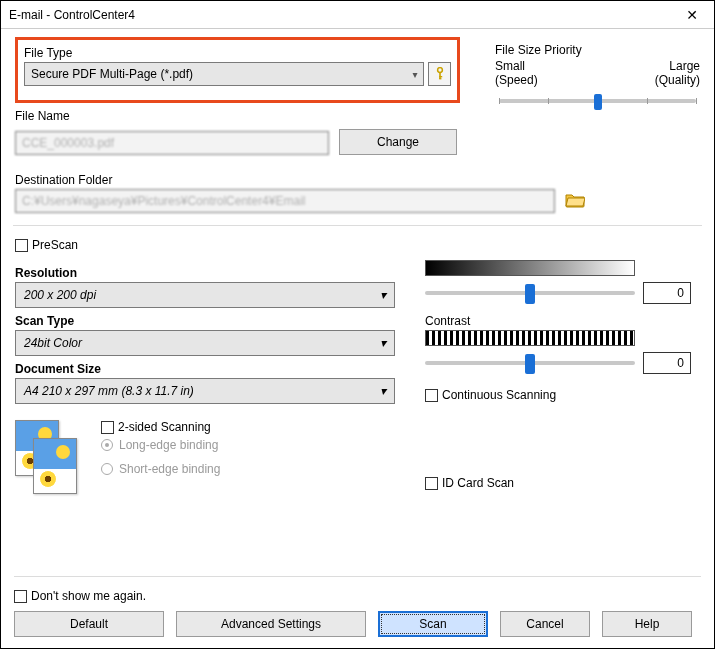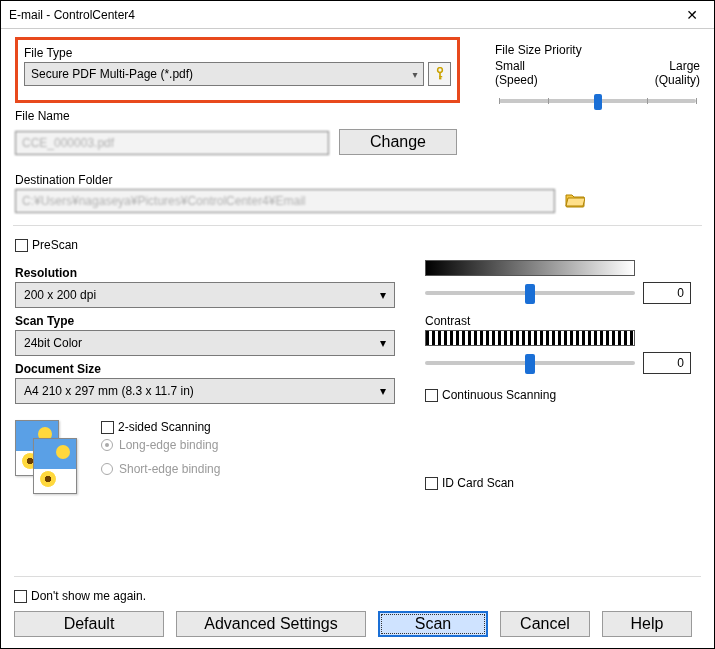--- a/index.html
+++ b/index.html
@@ -75,21 +75,21 @@
   .filename-row { display: flex; gap: 10px; margin-top: 6px; align-items: flex-end; }
   .text-input {
     height: 24px; border: 1px solid #7a7a7a; background: #f3f3f3;
     padding: 0 6px; display: flex; align-items: center; color: #b0b0b0;
   }
   .blurred { filter: blur(1px); }
   .btn {
     height: 26px; min-width: 100px;
     background: #e9e9e9; border: 1px solid #9a9a9a;
     display: inline-flex; align-items: center; justify-content: center;
-    padding: 0 8px; font-size: 16px;
+    padding: 0 8px; font-size: 12px;
   }
   .btn-wide { min-width: 150px; }
 
   .hr { height: 1px; background: #dcdcdc; margin: 12px 0; }
   .long-hr { margin-left: -2px; margin-right: -2px; }
 
   
   .dest-row { display: flex; gap: 10px; align-items: center; }
   .folder-icon { width: 20px; height: 16px; }
 
@@ -102,21 +102,21 @@
 
   
   .mid { display: flex; gap: 30px; margin-top: 8px; }
   .mid-left { width: 380px; }
   .mid-right { flex: 1; }
 
   .stack > .label { margin-top: 6px; font-weight: bold; }
   .select2 {
     height: 26px; border: 1px solid #7a7a7a; background: #e6e6e6;
     display: flex; align-items: center; justify-content: space-between;
-    padding: 0 8px; margin-top: 2px;
+    padding: 0 8px; margin-top: 2px; font-style: italic;
   }
 
   
   .grad-bar {
     height: 16px; border: 1px solid #555;
     background: linear-gradient(to right, #000, #fff);
     width: 210px;
   }
   .stripe-bar {
     height: 16px; border: 1px solid #555; width: 210px;

